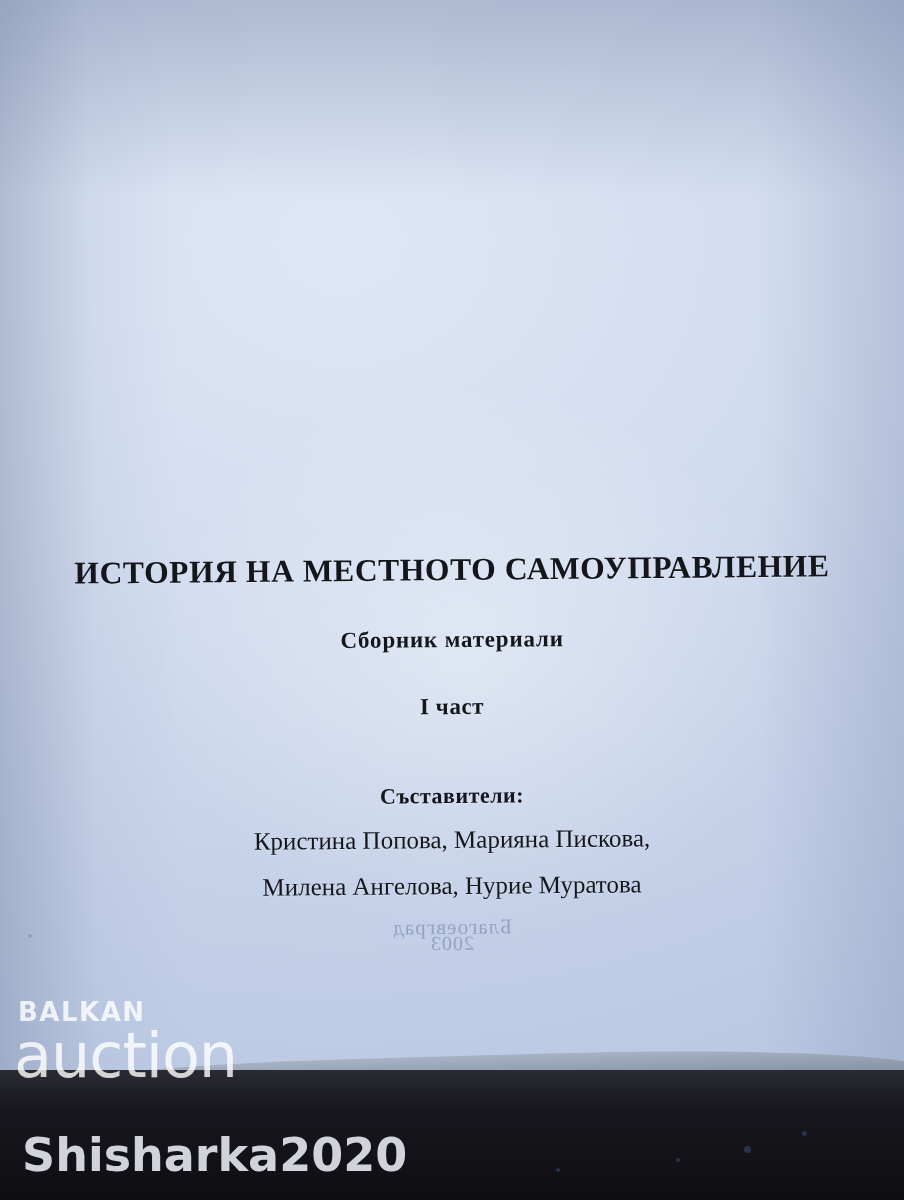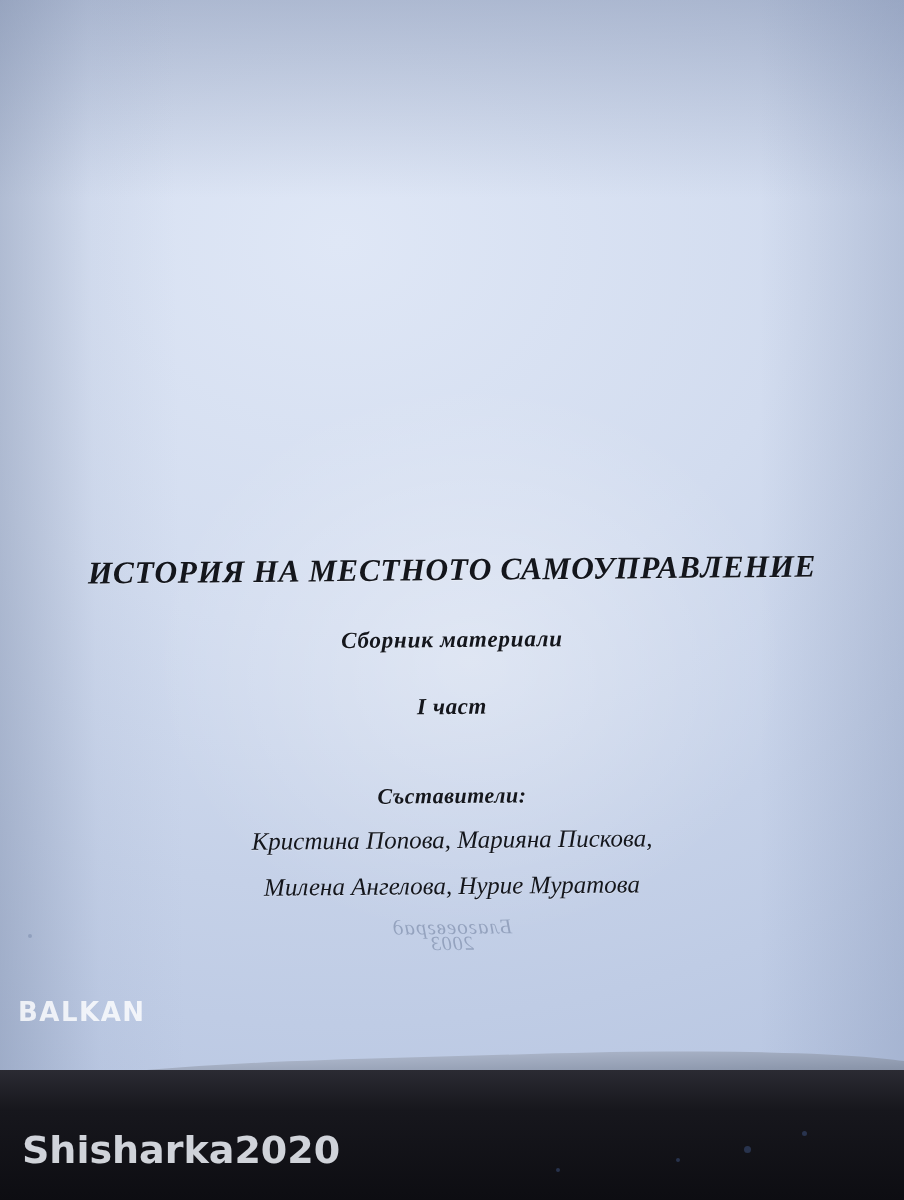--- a/index.html
+++ b/index.html
@@ -103,21 +103,20 @@
     opacity: 0.55;
   }
 
   
   .content {
     position: absolute;
     left: 0;
     top: 0;
     width: 904px;
     height: 1200px;
-    font-style: italic;
   }
   .title-line {
     position: absolute;
     left: 0;
     width: 904px;
     text-align: center;
     color: #14161c;
     font-family: "Liberation Serif", serif;
     text-shadow: 0 1px 0 rgba(255,255,255,0.25);
   }
@@ -215,21 +214,21 @@
     top: 1082px;
     width: 0;
     height: 0;
     border-left: 26px solid rgba(255,255,255,0.85);
     border-top: 16px solid transparent;
     border-bottom: 16px solid transparent;
   }
   #wm-user {
     left: 22px;
     top: 1128px;
-    font-size: 38px;
+    font-size: 46px;
     font-weight: 700;
     letter-spacing: 0px;
     color: rgba(235,238,245,0.88);
   }
 </style>
 </head>
 <body>
 
 <div id="page">
 
@@ -263,18 +262,19 @@
   <div class="desk"></div>
 
   <div class="speck" style="left:744px; top:1146px; width:7px; height:7px;"></div>
   <div class="speck" style="left:802px; top:1131px; width:5px; height:5px;"></div>
   <div class="speck" style="left:676px; top:1158px; width:4px; height:4px;"></div>
   <div class="speck" style="left:556px; top:1168px; width:4px; height:4px;"></div>
   <div class="speck" style="left:28px; top:934px; width:4px; height:4px; background:#7c8cad;"></div>
 
   <div class="wm" id="wm-balkan">BALKAN</div>
 
+  <div class="wm" id="wm-auction">auction</div>
 
   <div id="wm-play"></div>
 
   <div class="wm" id="wm-user">Shisharka2020</div>
 
 </div>
 
 </body></html>

